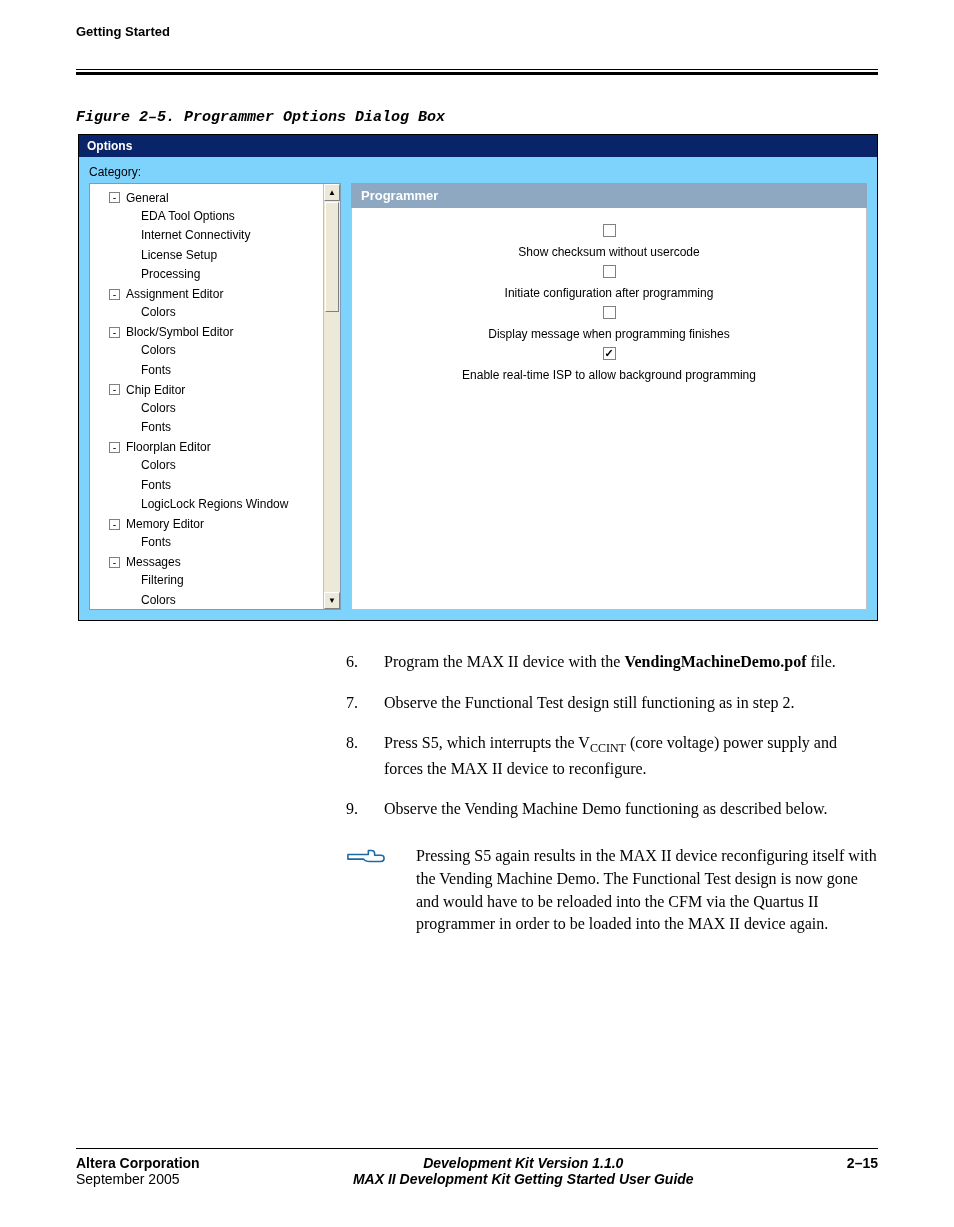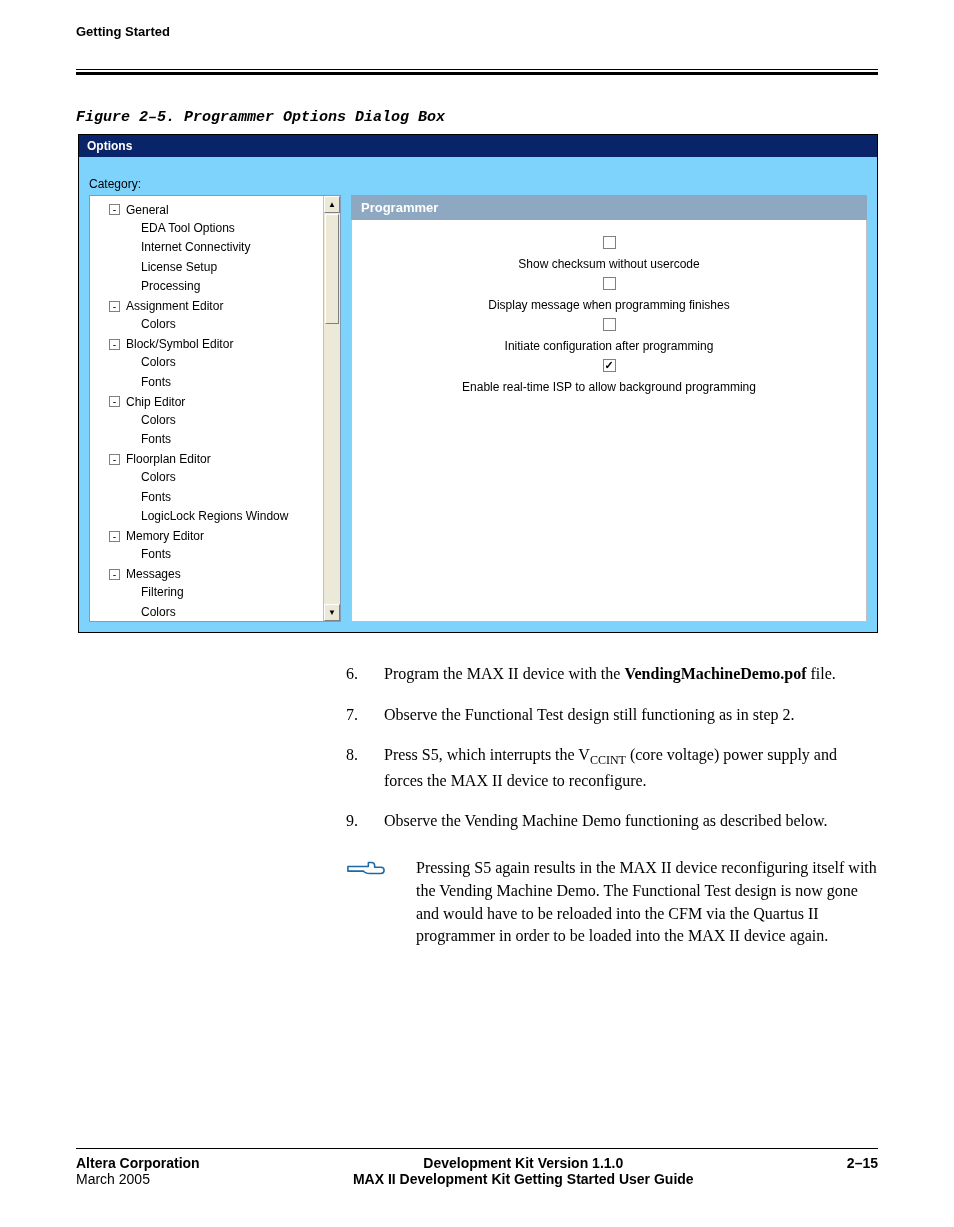--- a/index.html
+++ b/index.html
@@ -51,21 +51,21 @@
   }
   .titlebar {
     background: linear-gradient(#0a246a, #3a6ea5 60%, #0a246a);
     background: #0a246a;
     color: #fff;
     font-weight: bold;
     padding: 4px 8px;
     font-size: 12px;
   }
   .category-label {
-    padding: 20px 10px 0 10px;
+    padding: 8px 10px 0 10px;
     color: #000;
   }
   .dialog-body {
     display: flex;
     padding: 4px 10px 10px 10px;
     gap: 10px;
   }
   .tree-wrap {
     width: 252px;
     background: #fff;
@@ -139,21 +139,21 @@
   }
   .hand-icon svg { width: 40px; height: 22px; }
 
   .footer {
     position: absolute; left: 76px; right: 76px; bottom: 40px;
     font-family: Arial, Helvetica, sans-serif; font-size: 14px;
   }
   .footer-rule { border: none; border-top: 1px solid #000; margin-bottom: 6px; }
   .footer-row { display: flex; justify-content: space-between; }
   .footer-left { text-align: left; }
-  .footer-center { text-align: center; font-weight: bold; flex: 1; }
+  .footer-center { text-align: center; font-weight: bold; flex: 1; font-style: italic; }
   .footer-right { text-align: right; font-weight: bold; }
   .footer-left .l1 { font-weight: bold; }
 </style>
 </head>
 <body>
 
 <div class="page">
 
   <div class="header-text">Getting Started</div>
   <hr class="top-rule-thin">
@@ -273,25 +273,25 @@
       </div>
       <div class="right-pane">
         <div class="right-header">Programmer</div>
         <div class="right-body" id="opts-body">
             <div class="opt-row">
               <span class="cb"></span>
               <span>Show checksum without usercode</span>
             </div>
             <div class="opt-row">
               <span class="cb"></span>
-              <span>Display message when programming finishes</span>
+              <span>Initiate configuration after programming</span>
             </div>
             <div class="opt-row">
               <span class="cb"></span>
-              <span>Initiate configuration after programming</span>
+              <span>Display message when programming finishes</span>
             </div>
             <div class="opt-row">
               <span class="cb">
                 <span class="tick">✓</span>
               </span>
               <span>Enable real-time ISP to allow background programming</span>
             </div>
           </div>
       </div>
     </div>
@@ -329,21 +329,21 @@
       </span>
       <span>Pressing S5 again results in the MAX II device reconfiguring itself with the Vending Machine Demo. The Functional Test design is now gone and would have to be reloaded into the CFM via the Quartus II programmer in order to be loaded into the MAX II device again.</span>
     </div>
   </div>
 
   <div class="footer">
     <hr class="footer-rule">
     <div class="footer-row">
       <div class="footer-left">
         <div class="l1">Altera Corporation</div>
-        <div>March 2005</div>
+        <div>September 2005</div>
       </div>
       <div class="footer-center">
         <div>Development Kit Version 1.1.0</div>
         <div>MAX II Development Kit Getting Started User Guide</div>
       </div>
       <div class="footer-right">
         <div>2–15</div>
         <div>&nbsp;</div>
       </div>
     </div>

